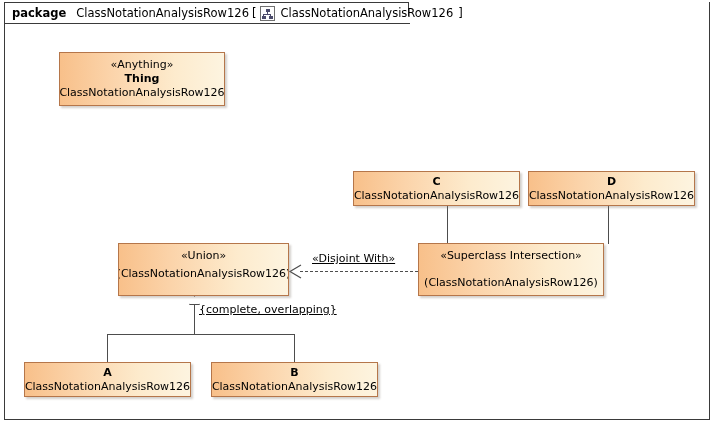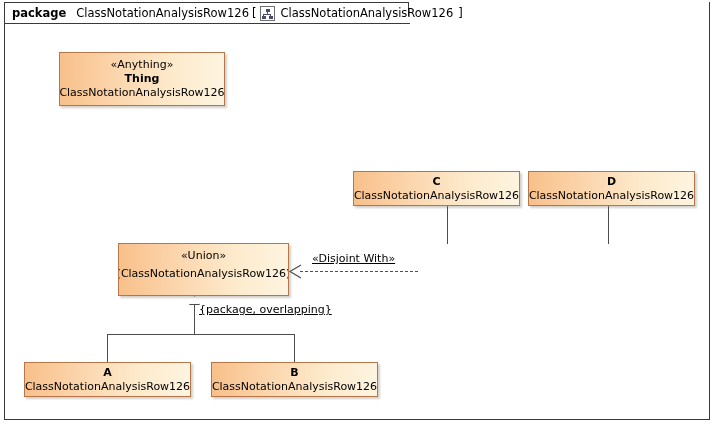--- a/index.html
+++ b/index.html
@@ -189,21 +189,21 @@
   <svg style="position:absolute; left:288px; top:264px;" width="16" height="15">
     <polyline points="13,1 2,7.5 13,14" fill="none" stroke="#4d4d4d" stroke-width="1.2"></polyline>
   </svg>
   <div class="conn-label" style="left:312px; top:252px;">«Disjoint With»</div>
 
   <div class="tri" style="left:189px; top:296px;"></div>
   <div class="ln v" style="left:194px; top:305px; height:29px;"></div>
   <div class="ln h" style="left:107px; top:334px; width:188px;"></div>
   <div class="ln v" style="left:107px; top:334px; height:28px;"></div>
   <div class="ln v" style="left:294px; top:334px; height:28px;"></div>
-  <div class="conn-label" style="left:199px; top:303px;">{package, overlapping}</div>
+  <div class="conn-label" style="left:199px; top:303px;">{complete, overlapping}</div>
 
   <div class="cls" style="left:31px; top:52px; width:166px; height:54px; justify-content:center; padding:3px 4px;margin-left:28px;">
     <div class="stereo">«Anything»</div>
     <div class="nm">Thing</div>
     <div class="qual">(ClassNotationAnalysisRow126)</div>
   </div>
 
   <div class="cls" style="left:353px; top:171px; width:167px; height:35px; justify-content:center; padding:2px 4px;">
     <div class="nm">C</div>
     <div class="qual">(ClassNotationAnalysisRow126)</div>
@@ -213,20 +213,25 @@
     <div class="nm">D</div>
     <div class="qual">(ClassNotationAnalysisRow126)</div>
   </div>
 
   <div class="cls" style="left:118px; top:243px; width:171px; height:53px; padding:5px 4px 14px 4px;">
     <div class="stereo">«Union»</div>
     <div class="spacer"></div>
     <div class="qual">(ClassNotationAnalysisRow126)</div>
   </div>
 
+  <div class="cls" style="left:418px; top:243px; width:186px; height:53px; padding:5px 4px 5px 4px;">
+    <div class="stereo">«Superclass Intersection»</div>
+    <div class="spacer"></div>
+    <div class="qual">(ClassNotationAnalysisRow126)</div>
+  </div>
 
   <div class="cls" style="left:24px; top:362px; width:167px; height:35px; justify-content:center; padding:2px 4px;">
     <div class="nm">A</div>
     <div class="qual">(ClassNotationAnalysisRow126)</div>
   </div>
 
   <div class="cls" style="left:211px; top:362px; width:167px; height:35px; justify-content:center; padding:2px 4px;">
     <div class="nm">B</div>
     <div class="qual">(ClassNotationAnalysisRow126)</div>
   </div>

